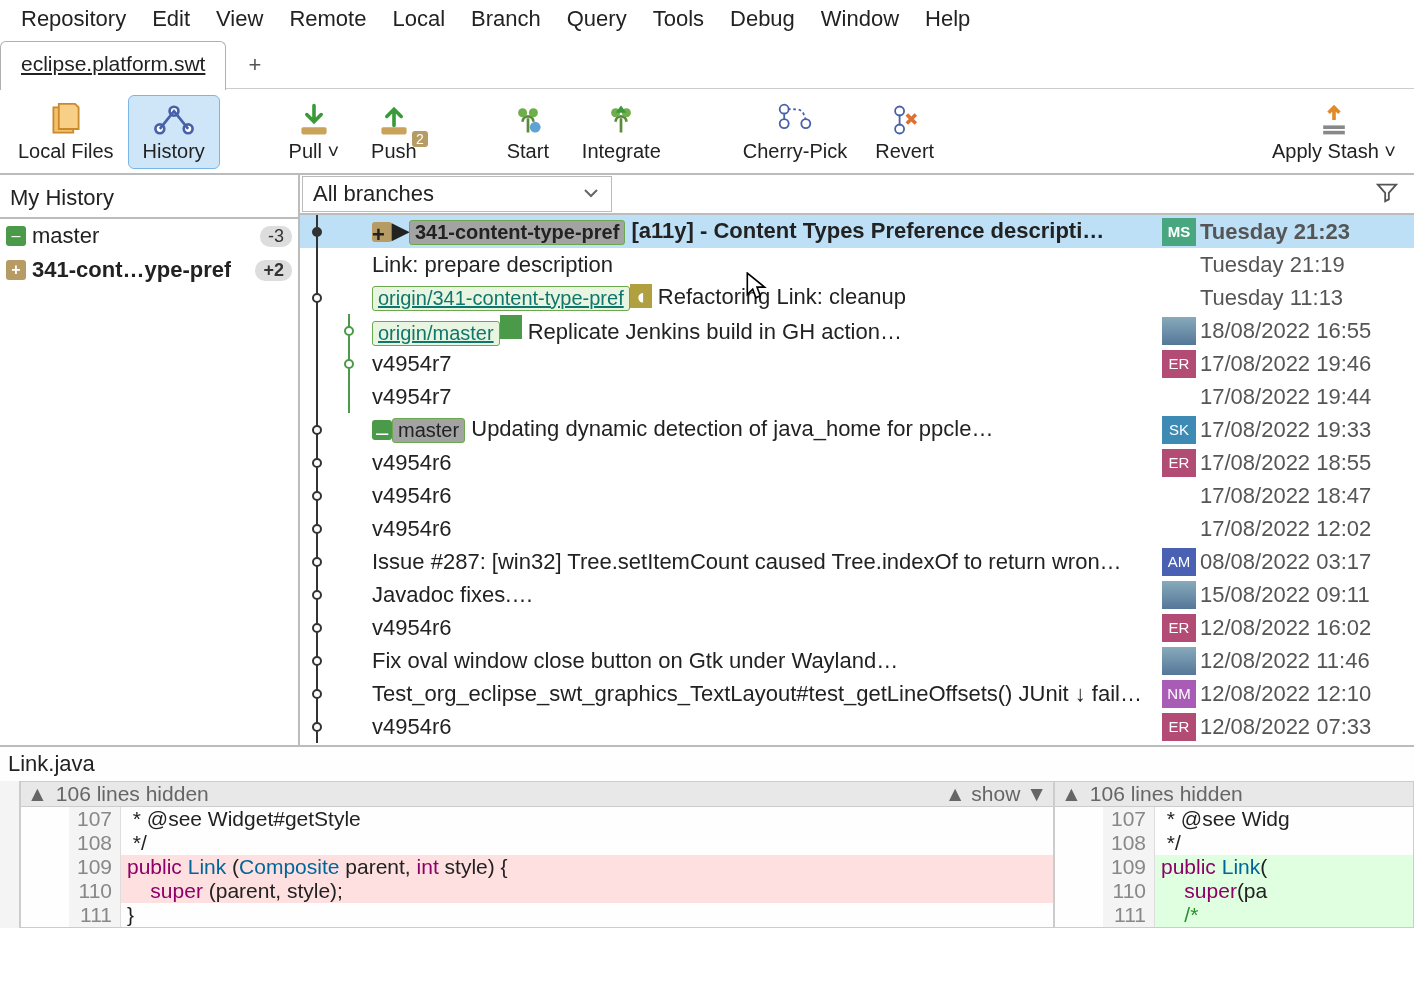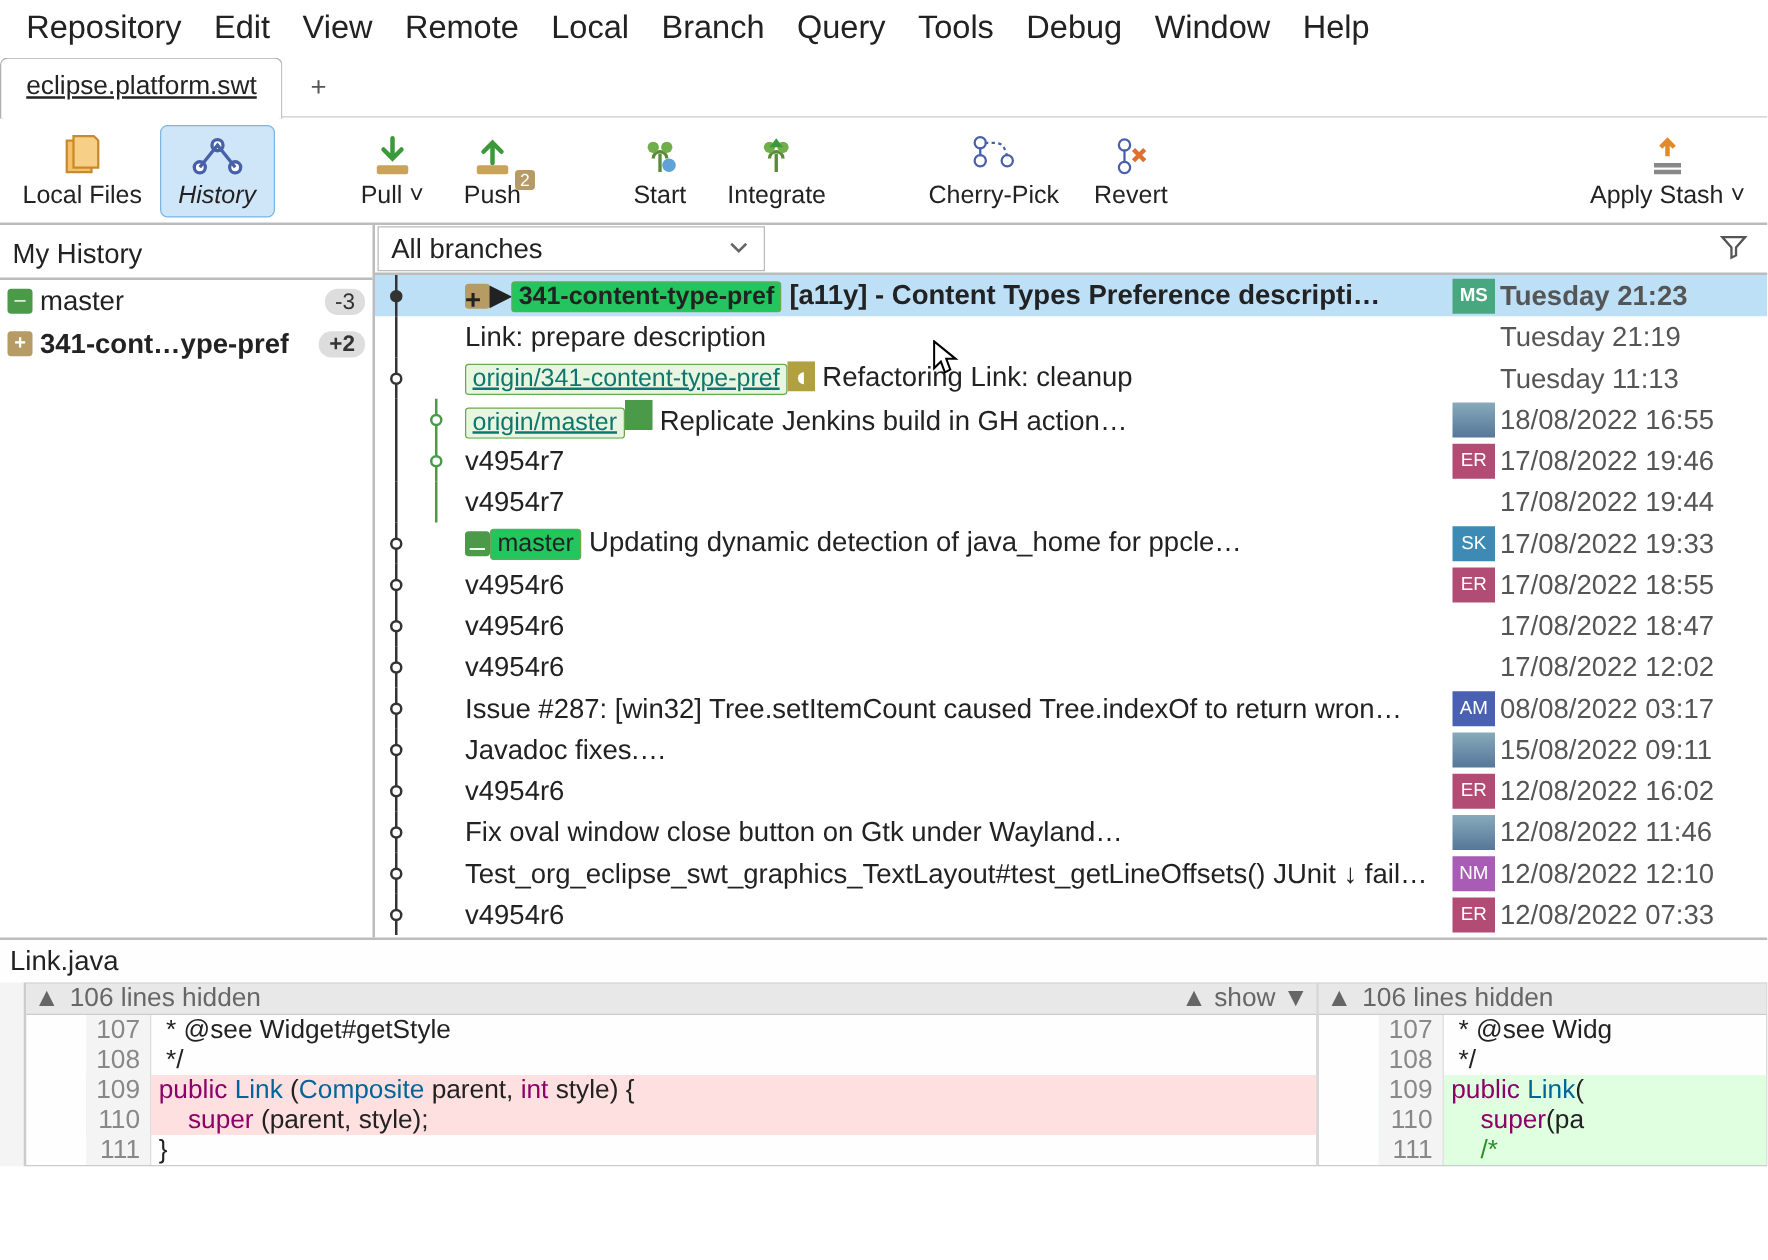--- a/index.html
+++ b/index.html
@@ -1,31 +1,31 @@
 <!DOCTYPE html>
 <html><head>
 <meta charset="utf-8">
 <style>
 * { box-sizing: border-box; margin: 0; padding: 0; font-family: "Segoe UI", Arial, sans-serif; }
 body { background: #fff; font-size: 18px; color: #222; overflow: hidden; width: 1414px; height: 1008px; }
 
 
 .menubar { display: flex; padding: 2px 8px 4px 8px; border-bottom: 1px solid #fff; }
-.menubar .item { padding: 4px 13px 4px 13px; font-size: 26px; cursor: default; }
+.menubar .item { padding: 4px 13px 4px 13px; font-size: 22px; cursor: default; }
 
 
 .tabbar { display: flex; align-items: center; border-bottom: 1px solid #ccc; height: 48px; background: #fff; }
 .tabbar .tab { padding: 10px 20px 14px 20px; font-size: 21px; border: 1px solid #ccc; border-bottom: none; border-radius: 6px 6px 0 0; background: #fff; margin-right: 6px; position: relative; top: 1px; }
 .tabbar .tab.active { border-color: #b0b0b0; text-decoration: underline; }
 .tabbar .plus { font-size: 22px; padding: 8px 16px; color: #555; }
 
 
 .toolbar { display: flex; padding: 6px 4px 4px 4px; gap: 0; border-bottom: 2px solid #bcbcbc; height: 86px; }
 .toolbar .btn { display: flex; flex-direction: column; align-items: center; justify-content: center; padding: 4px 14px; font-size: 20px; cursor: default; border-radius: 6px; min-width: 80px; }
-.toolbar .btn.active { background: #cfe6f9; border: 1px solid #7ab6e6; font-style: italic; }
+.toolbar .btn.active { background: #cfe6f9; border: 1px solid #7ab6e6; }
 .toolbar .btn svg { margin-bottom: 2px; }
 .toolbar .gap { flex-grow: 1; }
 .toolbar .gapfixed { width: 54px; }
 
 
 .body { display: flex; height: 570px; }
 .sidebar { width: 300px; border-right: 2px solid #bcbcbc; display: flex; flex-direction: column; }
 .sidebar .title { font-size: 22px; padding: 10px 10px 6px 10px; border-bottom: 2px solid #bcbcbc; }
 .sidebar .branchrow { display: flex; align-items: center; padding: 4px 6px; font-size: 22px; gap: 6px; }
 .sidebar .badge { background: #ddd; color: #333; border-radius: 10px; font-size: 18px; padding: 0 8px; margin-left: auto; }
@@ -38,21 +38,21 @@
 
 .commits { flex: 1; overflow: hidden; }
 .commit-row { display: flex; align-items: center; height: 33px; font-size: 22px; padding-right: 4px; }
 .commit-row.sel { background: #bde0f7; font-weight: 700; }
 .commit-row .graph-col { width: 72px; flex-shrink: 0; position: relative; height: 100%; }
 .commit-row .msg { flex: 1; white-space: nowrap; overflow: hidden; text-overflow: ellipsis; }
 .commit-row .avatar { width: 34px; height: 28px; flex-shrink: 0; margin: 0 4px; display: flex; align-items: center; justify-content: center; font-size: 15px; color: #fff; }
 .commit-row .time { width: 210px; color: #555; font-size: 22px; flex-shrink: 0; }
 
 .branch-chip { display: inline-block; padding: 0 5px; border-radius: 3px; font-size: 20px; vertical-align: middle; }
-.chip-local { background: #22c55e; border: 1px solid #6ba84f; }
+.chip-local { background: #a3a3a3; border: 1px solid #6ba84f; }
 .chip-remote { background: #e8f5e0; border: 1px solid #6ba84f; color: #0f766e; text-decoration: underline; }
 .chip-yellow { background: #b0a040; color: #fff; padding: 0 !important; width: 22px; height: 24px; display: inline-block; text-align: center; }
 .chip-green2 { background: #4a9a4a; width: 22px; height: 24px; display: inline-block; }
 
 
 .g-line { position: absolute; left: 16px; top: 0; bottom: 0; width: 2px; background: #333; }
 .g-line2 { position: absolute; left: 48px; top: 0; bottom: 0; width: 2px; background: #4a9a4a; }
 .g-node { position: absolute; left: 12px; top: 12px; width: 10px; height: 10px; border: 2px solid #333; background: #fff; border-radius: 50%; }
 .g-node.filled { background: #333; }
 .g-node2 { position: absolute; left: 44px; top: 12px; width: 10px; height: 10px; border: 2px solid #4a9a4a; background: #fff; border-radius: 50%; }

